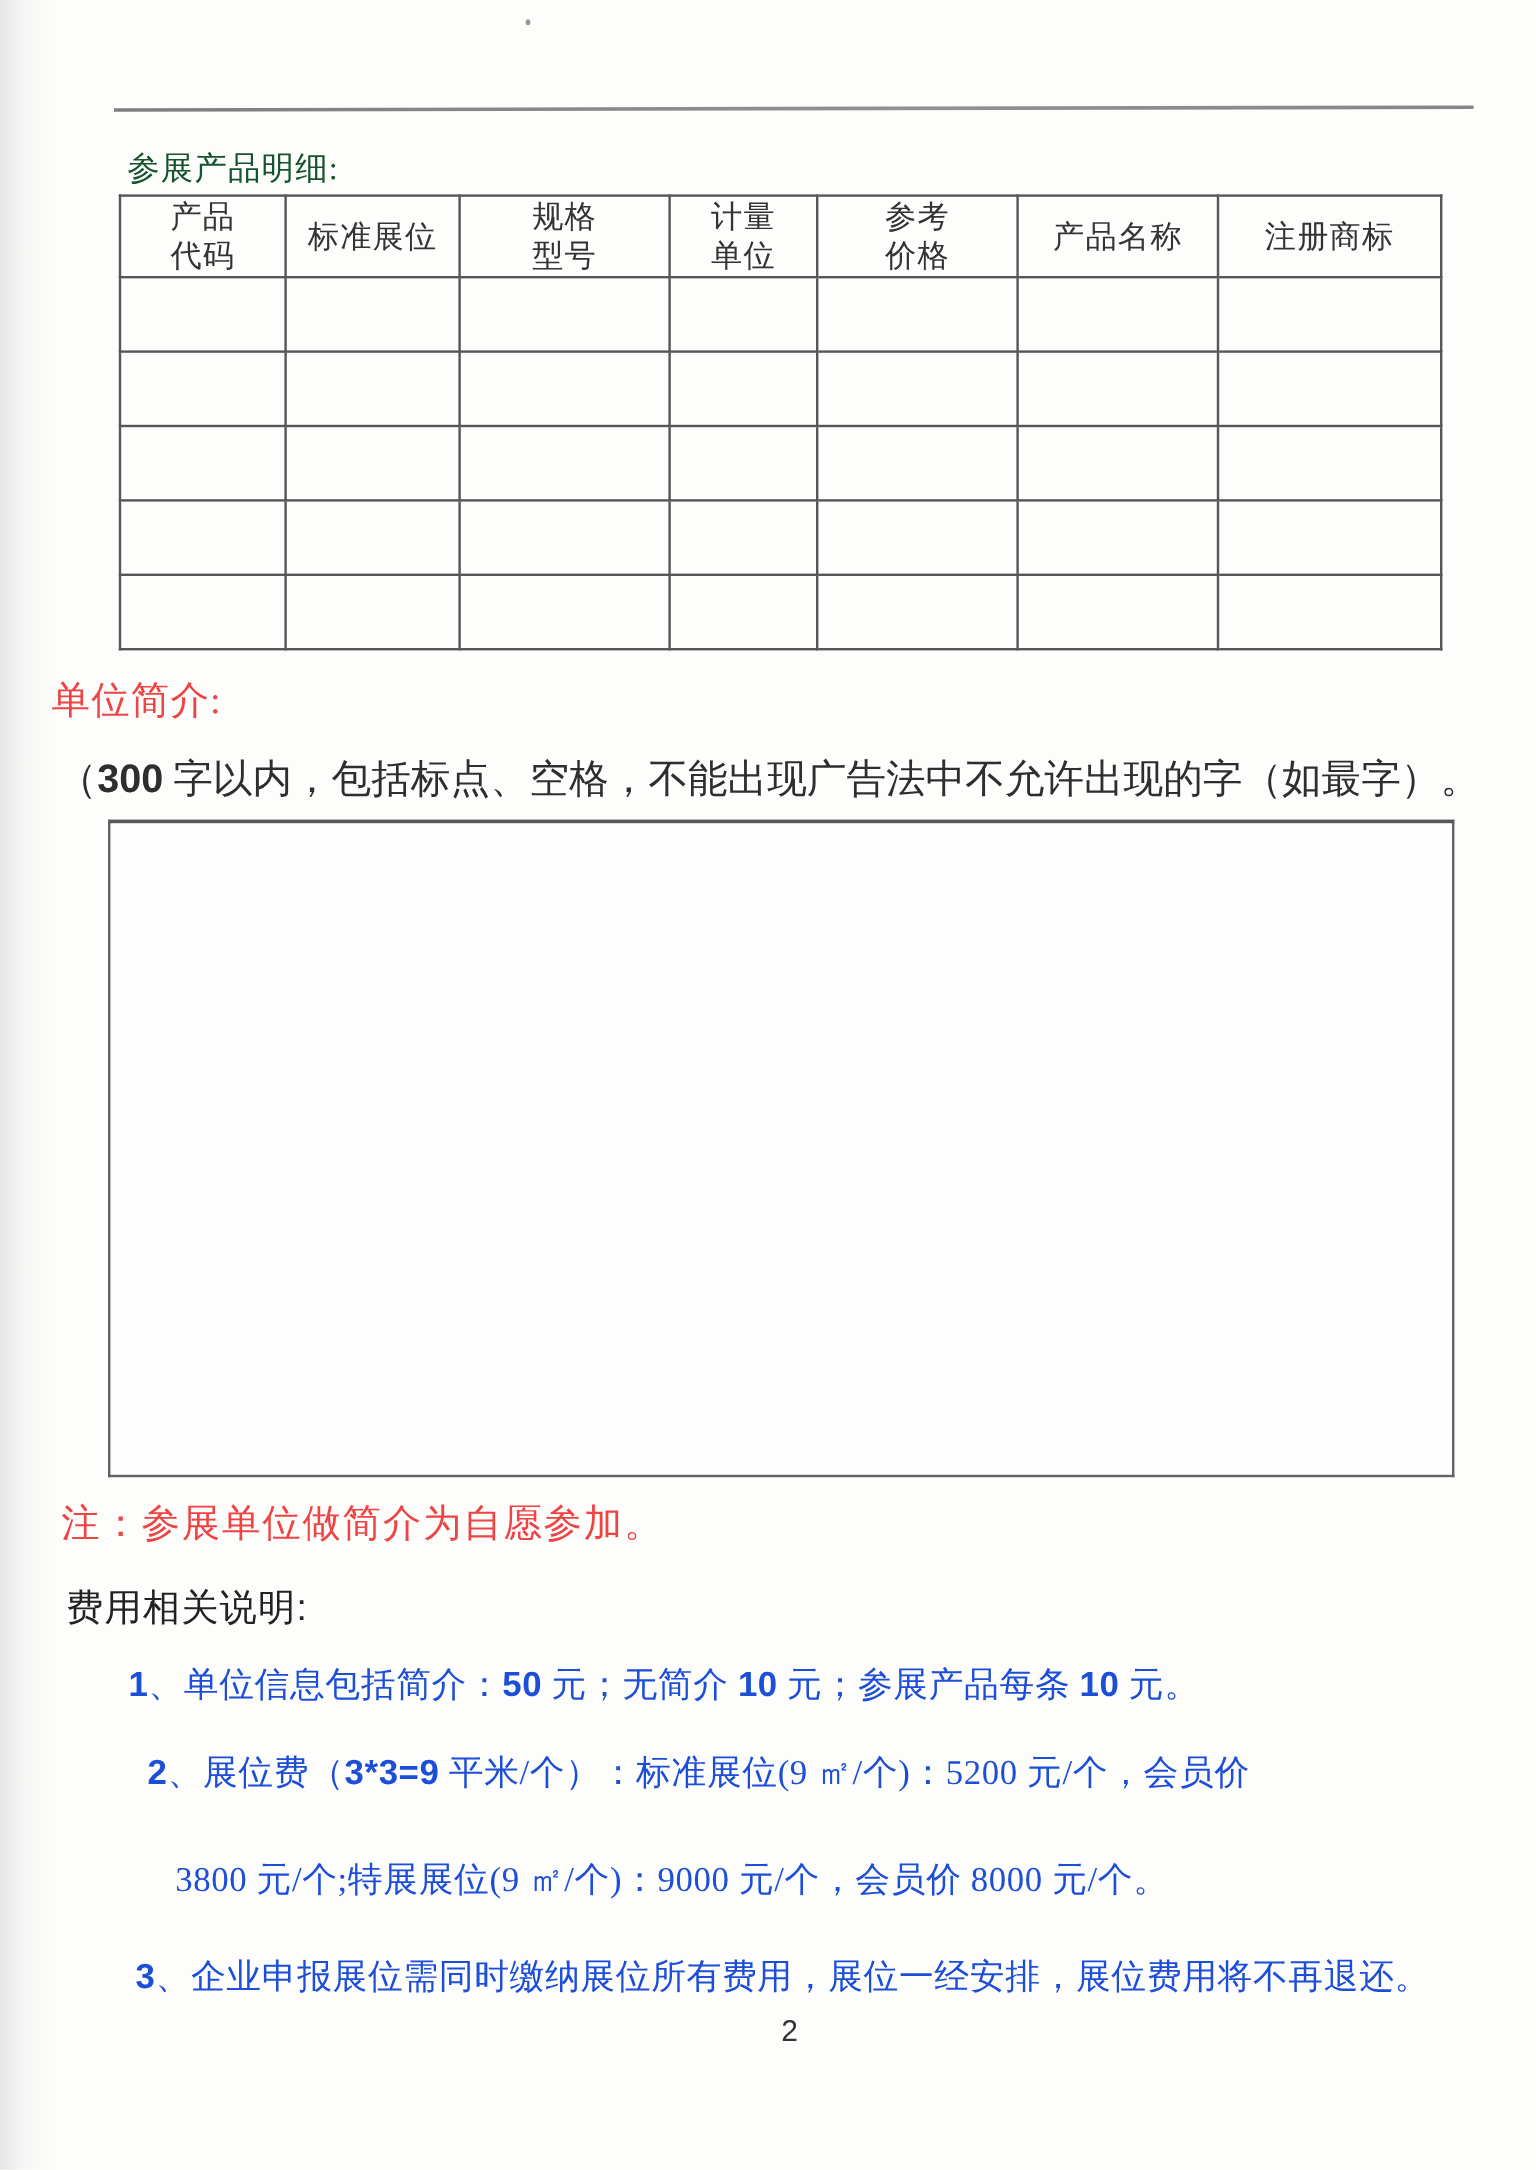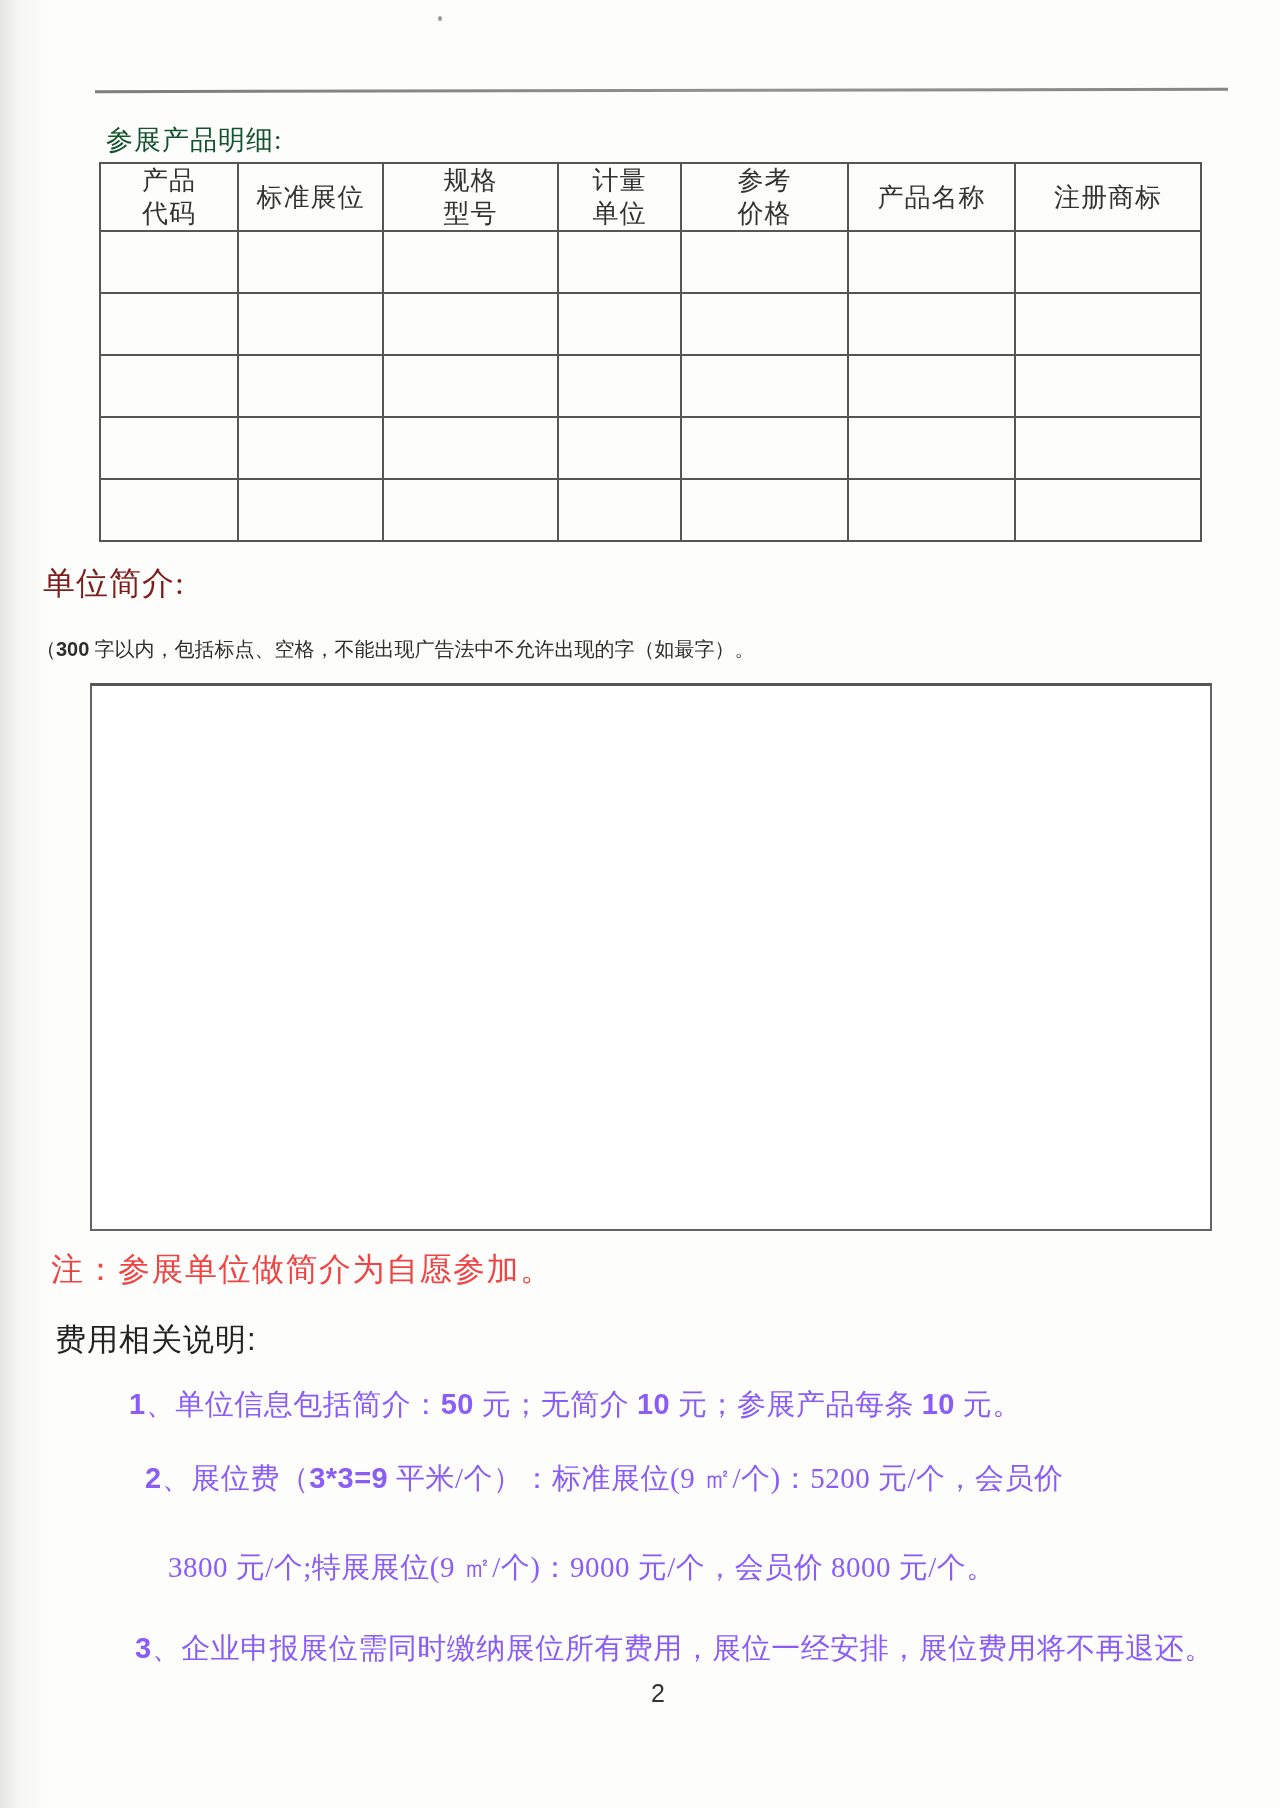--- a/index.html
+++ b/index.html
@@ -46,26 +46,26 @@
   table.products th {
     font-size: 26px; color: #333; line-height: 33px;
     vertical-align: middle; text-align: center;
     letter-spacing: 1px;
   }
   .hline { display: block; }
   tr.header-row { height: 68px; }
   tr.data-row { height: 62px; }
   .intro-label {
     position: absolute; left: 43px; top: 564px;
-    font-size: 32px; line-height: 38px; color: #7f1d1d;
+    font-size: 32px; line-height: 38px; color: #ef4444;
     letter-spacing: 1px;
   }
   .intro-constraint {
-    position: absolute; left: 36px; top: 631px;
-    font-size: 20px; line-height: 36px; color: #2e2e2e;
+    position: absolute; left: 48px; top: 631px;
+    font-size: 33px; line-height: 36px; color: #2e2e2e;
   }
   .intro-box {
     position: absolute; left: 90px; top: 683px; width: 1118px; height: 543px;
     border: 2px solid #636363;
     border-top: 3px solid #565656;
     background: #fefefe;
   }
   .intro-note {
     position: absolute; left: 51px; top: 1249px;
     font-size: 32px; line-height: 40px; color: #ef4444;
@@ -73,24 +73,23 @@
   }
   .fees-heading {
     position: absolute; left: 55px; top: 1320px;
     font-family: "Liberation Sans", "DejaVu Sans", sans-serif;
     font-weight: normal;
     font-size: 31px; line-height: 40px; color: #222;
     letter-spacing: 1px;
   }
   .fee-line {
     position: absolute;
-    font-size: 29px; line-height: 37px; color: #8b5cf6;
+    font-size: 29px; line-height: 37px; color: #1d4ed8;
     white-space: nowrap;
     letter-spacing: 0.5px;
-    margin-left: 22px;
   }
   .fee-1 { left: 107px; top: 1386px; }
   .fee-2 { left: 123px; top: 1460px; }
   .fee-2b { left: 146px; top: 1549px; }
   .fee-3 { left: 113px; top: 1630px; }
   .num {
     font-family: "Liberation Sans", "DejaVu Sans", sans-serif;
     font-weight: bold;
   }
   .page-number {

